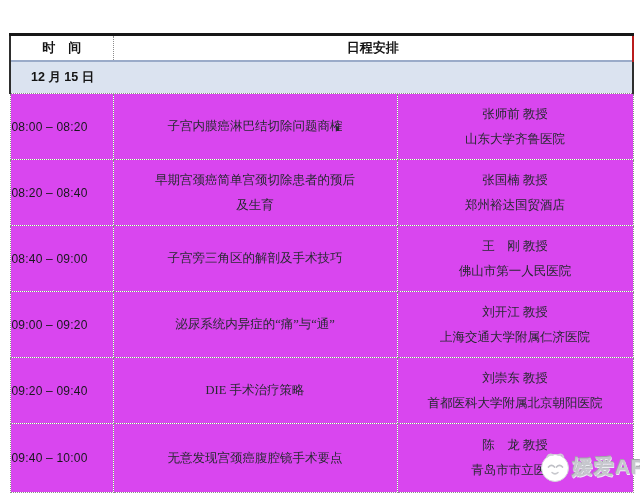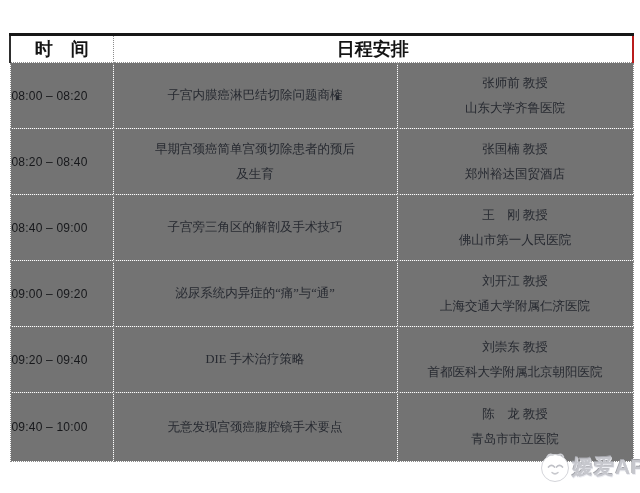--- a/index.html
+++ b/index.html
@@ -21,35 +21,35 @@
     width:623px; border-collapse:collapse; table-layout:fixed;
     border-left:1px dotted #8c8c8c; border-right:1px dotted #8c8c8c;
     border-bottom:1px dotted #8c8c8c;
   }
   col.c1 { width:103px; } col.c2 { width:284px; } col.c3 { width:236px; }
 
   td { border:1px dotted #8c8c8c; overflow:hidden; }
 
   tr.hdr td {
     height:22px; background:#ffffff; text-align:center;
-    font-weight:700; font-size:18px; color:#141414;
+    font-weight:700; font-size:13px; color:#141414;
     border-top:3px solid #171717;
   }
   tr.hdr td.edge-l { border-left:2px solid #2e2e2e; }
   tr.hdr td.edge-r { border-right:2px solid #b91c1c; }
 
   tr.date td {
     height:29px; background:#dbe3f0;
     border-top:2px solid #9aabc9;
     border-left:2px solid #2e2e2e; border-right:2px solid #2e2e2e;
     font-weight:700; font-size:12.5px; color:#141414;
     padding-left:20px; text-align:left;
   }
 
-  tr.row td { height:63px; background:#737373; vertical-align:middle; }
+  tr.row td { height:63px; background:#d946ef; vertical-align:middle; }
   tr.row:last-child td { height:66px; }
 
   td.t {
     text-align:left; font-size:12px; color:#17181b; letter-spacing:0.2px;
     font-family:"Liberation Sans","DejaVu Sans",sans-serif;
   }
   td.topic {
     text-align:center; font-size:12.5px; color:#272a31;
     font-family:"Liberation Serif","DejaVu Serif",serif;
     white-space:pre-line; line-height:2.0; padding:0 2px;
@@ -85,20 +85,23 @@
         <col class="c2">
         <col class="c3">
       </colgroup>
 
     <tbody>
         <tr class="hdr">
       <td class="edge-l">时　间</td>
       <td class="edge-r" colspan="2">日程安排</td>
     </tr>
 
+    <tr class="date">
+      <td colspan="3">12 月 15 日</td>
+    </tr>
 
     <tr class="row">
       <td class="t">08:00 – 08:20</td>
       <td class="topic">子宫内膜癌淋巴结切除问题商榷</td>
       <td class="spk">
         <div>张师前 教授</div>
         <div>山东大学齐鲁医院</div>
       </td>
     </tr>
 

